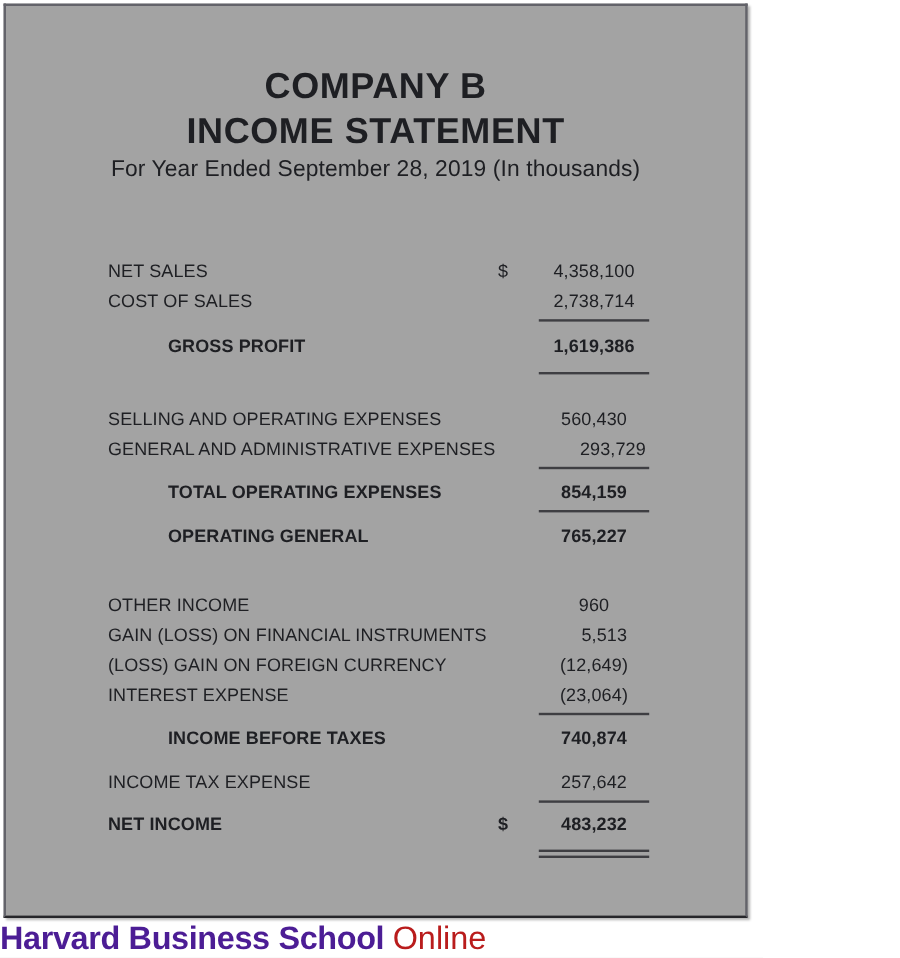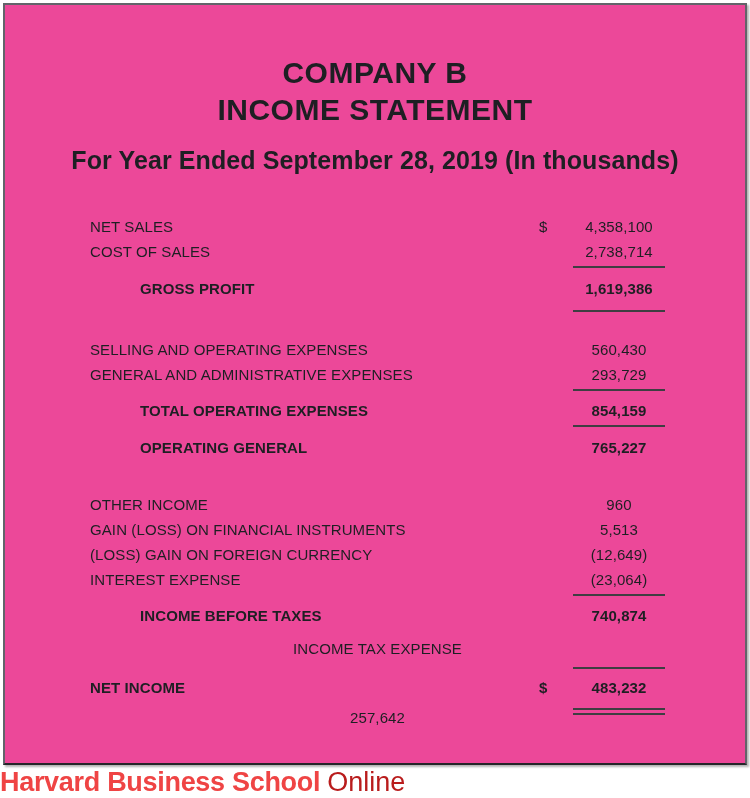--- a/index.html
+++ b/index.html
@@ -10,44 +10,44 @@
     font-family: "Liberation Sans", sans-serif;
     color: #1E1F23;
     overflow: hidden;
   }
   .page { position: absolute; inset: 0; width: 750px; height: 798px; background: #ffffff; }
 
   
   .panel {
     position: absolute;
     left: 3px; top: 3px;
-    width: 744px; height: 762px;
-    background: #ec4899;
+    width: 620px; height: 762px;
+    background: #a3a3a3;
     border: 2px solid #63636A;
     border-bottom-color: #26262A;
     box-shadow: 2px 2px 2px rgba(0,0,0,0.30);
   }
 
   
   .title-block {
     position: absolute;
     left: 0; right: 0; top: 49px;
     text-align: center;
   }
   .title-line {
     font-weight: 700;
     font-size: 30px;
     line-height: 37px;
     letter-spacing: 0.5px;
     color: #1E1F23;
   }
   .subtitle {
-    margin-top: 20px;
-    font-weight: 700;
-    font-size: 25px;
+    margin-top: 2px;
+    font-weight: 400;
+    font-size: 19px;
     line-height: 24px;
     letter-spacing: 0.1px;
     color: #1E1F23;
   }
 
   
   .statement {
     position: absolute;
     left: 85px; right: 80px; top: 209px;
   }
@@ -77,38 +77,38 @@
     height: 7px;
     border-top: 2px solid #3E3E42;
     border-bottom: 2px solid #3E3E42;
   }
 
   .mt2  { margin-top: 2px; }
   .mt6  { margin-top: 6px; }
   .mt7  { margin-top: 7px; }
   .mt8  { margin-top: 8px; }
   .mt9  { margin-top: 9px; }
-  .mt12 { margin-top: 12px; flex-direction: column; }
+  .mt12 { margin-top: 12px; }
   .mt24 { margin-top: 32px; }
   .mt25 { margin-top: 25px; }
 
   
   .footer {
     position: absolute;
     left: 0; top: 767px;
     height: 31px;
     display: flex;
     align-items: center;
     white-space: nowrap;
   }
   .brand-main {
     font-weight: 700;
     font-size: 27px;
     letter-spacing: -0.3px;
-    color: #ef4444;
+    color: #4c1d95;
   }
   .brand-accent {
     font-weight: 400;
     font-size: 27px;
     margin-left: 7px;
     color: #b91c1c;
   }
 </style>
 </head>
 <body>

